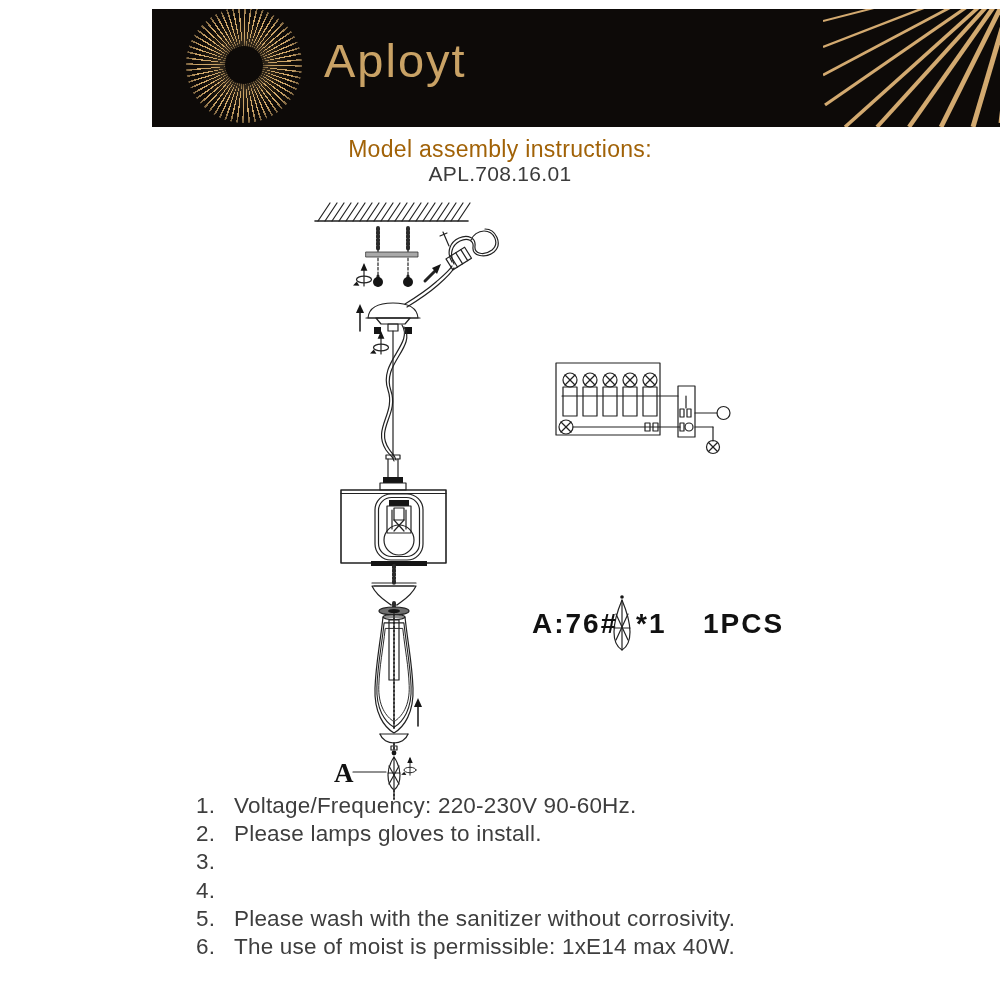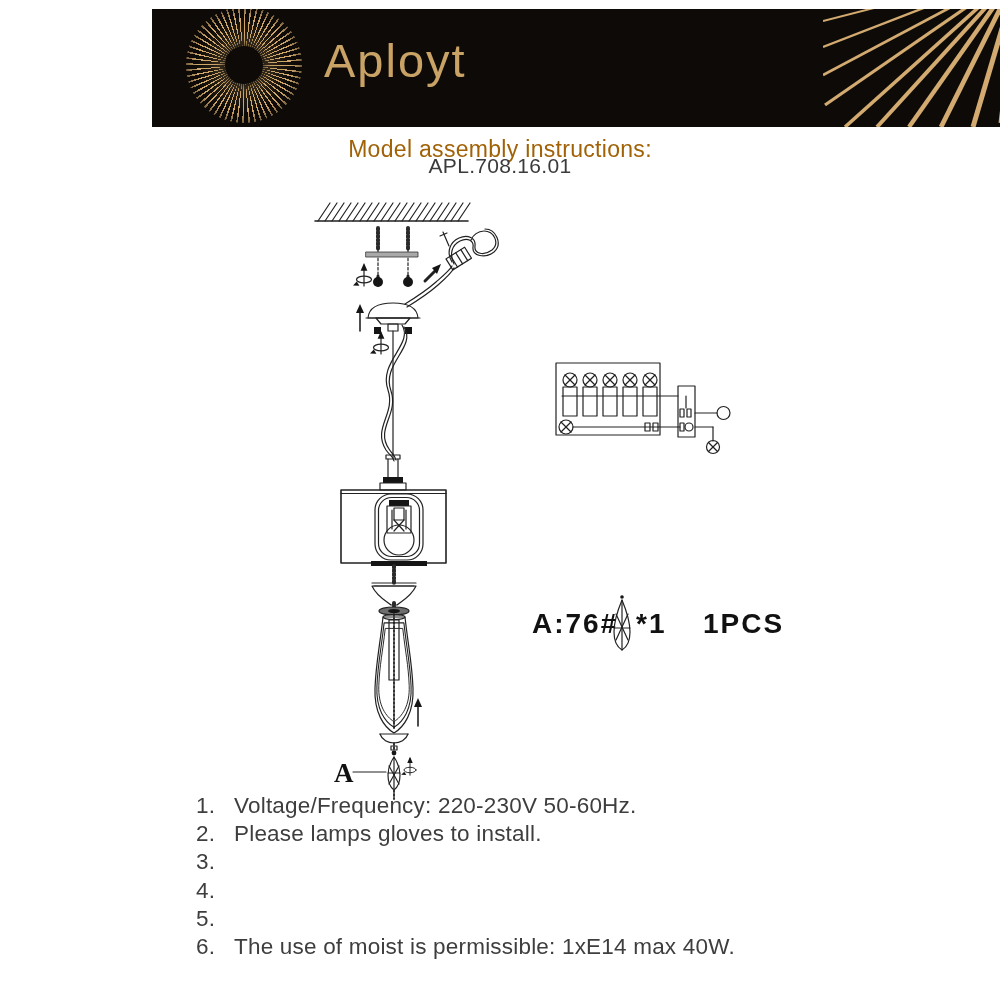--- a/index.html
+++ b/index.html
@@ -14,21 +14,21 @@
       repeating-conic-gradient(from 0deg, #cfa76a 0deg 1.7deg, rgba(0,0,0,0) 1.7deg 6deg);}
   .sunburst::before{content:"";position:absolute;inset:39px;background:#0d0a08;border-radius:50%;
     box-shadow:0 0 10px 2px rgba(13,10,8,.9);}
   .sunburst::after{content:"";position:absolute;inset:-1px;border-radius:50%;
     background:radial-gradient(circle, transparent 56%, rgba(13,10,8,.55) 72%, #0d0a08 88%);}
   .brand{left:172px;top:24px;font-size:47px;color:#c9a265;letter-spacing:2px;font-weight:400;}
   .rays{right:0;top:0;}
 
   
   .title1{left:0;right:0;top:136px;text-align:center;font-size:23px;color:#a16207;letter-spacing:.3px;}
-  .title2{left:0;right:0;top:154px;text-align:center;font-size:21px;color:#3b3b3b;letter-spacing:.3px;}
+  .title2{left:0;right:0;top:162px;text-align:center;font-size:21px;color:#3b3b3b;letter-spacing:.3px;}
 
   
   .draw line,.draw path,.draw rect,.draw circle,.draw ellipse{
     stroke:#222;fill:none;stroke-width:1.2;stroke-linecap:round;stroke-linejoin:round;}
   .draw .f{fill:#151515;stroke:none;}
   .draw .grey{fill:#a9a9a9;stroke:#333;stroke-width:.8;}
   .draw .thr{stroke:#2b2b2b;stroke-width:4;stroke-dasharray:2 1.7;}
   .draw .dsh{stroke-dasharray:2.6 2;}
   .draw .dsh2{stroke:#333;stroke-width:2;stroke-dasharray:2 2;}
   .draw .bold{stroke-width:3;}
@@ -258,32 +258,33 @@
       <line x1="614" y1="628" x2="630" y2="628"></line>
     </g>
     <text class="pt" x="636" y="633">*1</text>
     <text class="pt" x="703" y="633">1PCS</text>
   </g>
 </svg>
 
 <div class="abs list">
   <div class="row">
     <span class="num">1.</span>
-    <span>Voltage/Frequency: 220-230V 50-60Hz.</span>
+    <span>Voltage/Frequency: 220-230V 90-60Hz.</span>
   </div>
   <div class="row">
     <span class="num">2.</span>
     <span>Please lamps gloves to install.</span>
   </div>
   <div class="row">
     <span class="num">3.</span>
   </div>
   <div class="row">
     <span class="num">4.</span>
   </div>
   <div class="row">
     <span class="num">5.</span>
+    <span>Please wash with the sanitizer without corrosivity.</span>
   </div>
   <div class="row">
     <span class="num">6.</span>
     <span>The use of moist is permissible: 1xE14 max 40W.</span>
   </div>
 </div>
 
 </body></html>

